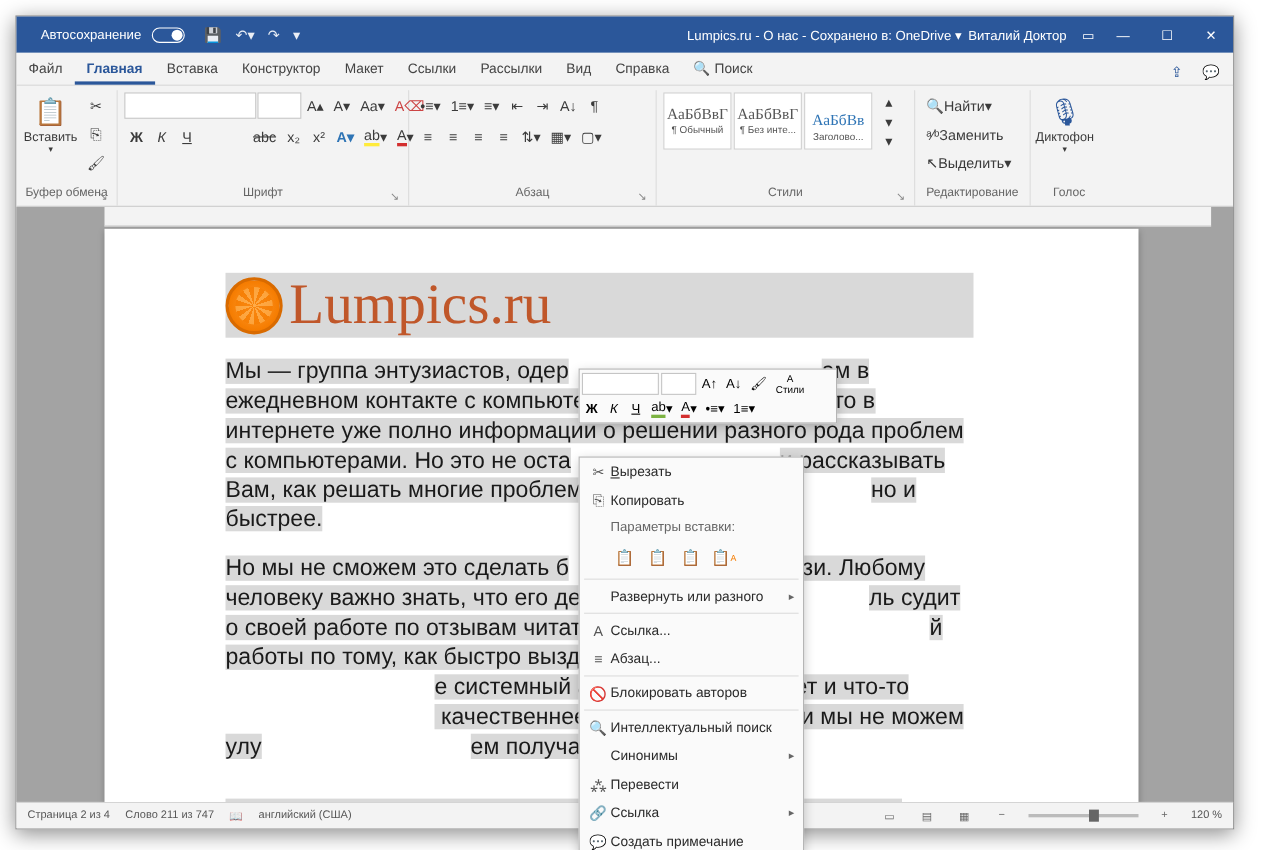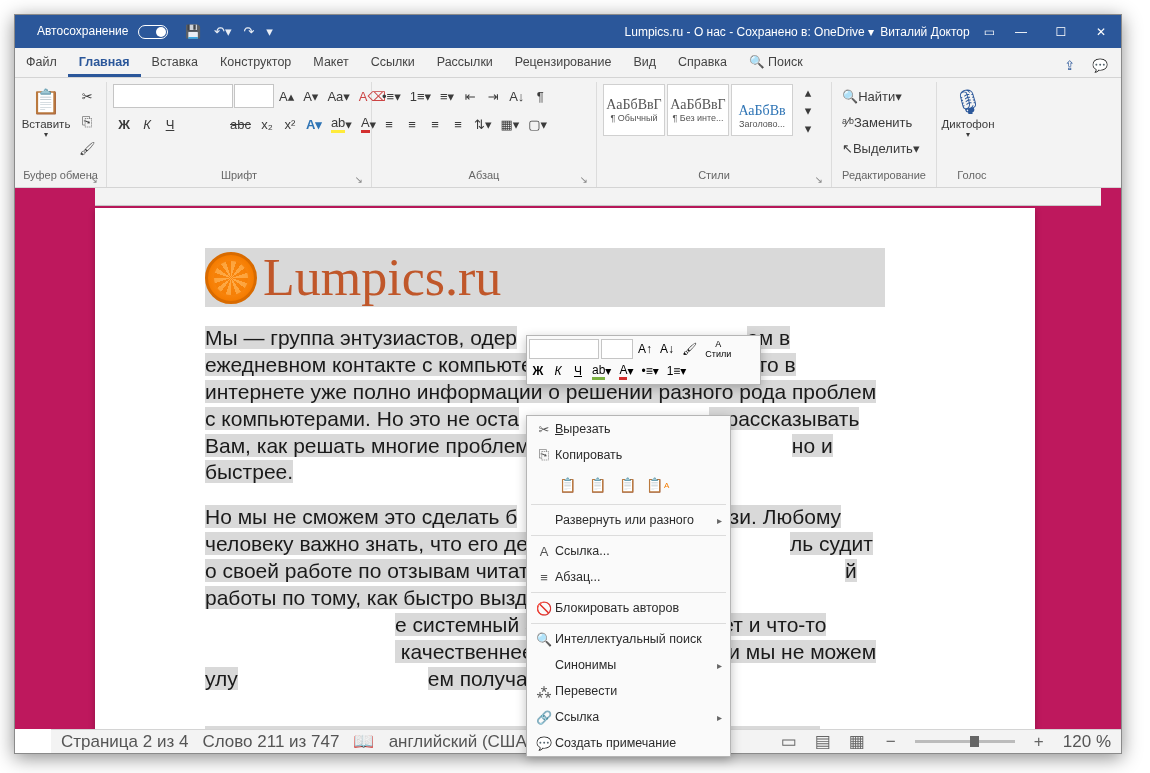--- a/index.html
+++ b/index.html
@@ -35,21 +35,21 @@
 .bigbtn .glyph { font-size:24px; margin-bottom:2px; color:#3b3b3b; }
 .col { display:flex; flex-direction:column; gap:2px; }
 .row { display:flex; gap:1px; }
 .fontbox { height:24px; border:1px solid #c5c5c5; background:#fff; font-size:12px; padding:0 4px; }
 .style-gal { display:flex; gap:2px; }
 .style-item { width:62px; height:52px; border:1px solid #d0d0d0; background:#fff; display:flex; flex-direction:column; align-items:center; justify-content:center; font-size:9px; color:#555; cursor:pointer; }
 .style-item .sample { font-size:14px; font-family:Georgia,serif; }
 .style-item.h1 .sample { color:#2e74b5;margin-top:12px; }
 
 
-.docarea { flex:1; background:#be185d; overflow:hidden; position:relative; }
+.docarea { flex:1; background:#a3a3a3; overflow:hidden; position:relative; }
 .page { position:absolute; top:20px; left:80px; width:940px; min-height:640px; background:#fff; box-shadow:0 2px 6px rgba(0,0,0,.25); padding:40px 150px 40px 110px; font-family:Georgia,'Times New Roman',serif; }
 .ruler { position:absolute; top:0; left:80px; right:20px; height:18px; background:#f3f3f3; border-bottom:1px solid #c9c9c9; }
 .sel { background:#d9d9d9; }
 .logo-line { display:flex; align-items:center; gap:6px; }
 .orange { width:52px; height:52px; border-radius:50%; background:radial-gradient(circle,#ff9a2e 0,#f57c00 70%); border:3px solid #d96b00; position:relative; }
 .orange::before { content:""; position:absolute; inset:6px; border-radius:50%; background:repeating-conic-gradient(#ffb85c 0 18deg,#f57c00 18deg 36deg); opacity:.6; }
 .logo-text { font-size:52px; color:#c0572a; font-family:Georgia,serif; }
 .body-p { font-size:21px; color:#1a1a1a; line-height:1.28; margin-top:18px; text-align:left; }
 .body-p.first { margin-top:18px; }
 .h2 { font-size:28px; color:#2e74b5; margin-top:34px; font-family:Georgia,serif; }
@@ -65,21 +65,21 @@
 .ctxitem { display:flex; align-items:center; height:26px; padding:0 8px 0 6px; cursor:pointer; }
 .ctxicon { width:22px; text-align:center; color:#555; font-size:13px; }
 .ctxlabel { flex:1; }
 .ctxarrow { font-size:10px; color:#666; }
 .ctxhdr { height:22px; padding-left:28px; color:#666; font-size:12px; display:flex; align-items:center; }
 .pasteopts { display:flex; gap:4px; padding:4px 6px 4px 28px; }
 .pasteopt { width:26px; height:26px; border:1px solid transparent; display:flex; align-items:center; justify-content:center; font-size:14px; cursor:pointer; }
 .ctxsep { height:1px; background:#dcdcdc; margin:2px 4px; }
 
 
-.statusbar { height:24px; background:#f3f3f3; border-top:1px solid #d4d4d4; display:flex; align-items:center; font-size:17px; color:#555; padding:0 10px; gap:14px;margin-left:36px; }
+.statusbar { height:24px; background:#f3f3f3; border-top:1px solid #d4d4d4; display:flex; align-items:center; font-size:10px; color:#555; padding:0 10px; gap:14px; }
 .statusbar .spacer { flex:1; }
 .zoom-slider { width:100px; height:3px; background:#bbb; position:relative; }
 .zoom-slider::after { content:""; position:absolute; left:55%; top:-4px; width:9px; height:11px; background:#666; }
 .viewbtn { width:20px; color:#666; text-align:center; cursor:pointer; }
 .underline-hotkey { text-decoration:underline; }
 </style>
 </head>
 <body>
 
 <div class="window">
@@ -111,21 +111,20 @@
   </div>
 
   <div class="tabstrip">
     <div class="tab">Файл</div>
     <div class="tab active">Главная</div>
     <div class="tab">Вставка</div>
     <div class="tab">Конструктор</div>
     <div class="tab">Макет</div>
     <div class="tab">Ссылки</div>
     <div class="tab">Рассылки</div>
-    <div class="tab">Рецензирование</div>
     <div class="tab">Вид</div>
     <div class="tab">Справка</div>
     <div class="tab">🔍 <span>Поиск</span></div>
     <div class="right">
       <span class="rbtn" style="color:#2b579a;">⇪</span>
       <span class="rbtn" style="color:#2b579a;">💬</span>
     </div>
   </div>
 
   <div class="ribbon">
@@ -301,20 +300,21 @@
 
 <div class="ctxmenu">
   <div class="ctxitem">
       <span class="ctxicon">✂</span>
       <span class="ctxlabel"><span class="underline-hotkey">В</span>ырезать</span>
     </div>
   <div class="ctxitem">
       <span class="ctxicon">⎘</span>
       <span class="ctxlabel">Копировать</span>
     </div>
+  <div class="ctxhdr">Параметры вставки:</div>
   <div class="pasteopts">
     <div class="pasteopt" style="color:#f57c00;">📋</div>
     <div class="pasteopt" style="color:#f57c00;">📋</div>
     <div class="pasteopt" style="color:#f57c00;">📋</div>
     <div class="pasteopt" style="color:#f57c00;">📋<sub style="font-size:8px;">A</sub></div>
   </div>
   <div class="ctxsep"></div>
   <div class="ctxitem">
       <span class="ctxicon"></span>
       <span class="ctxlabel">Развернуть или разного</span>

